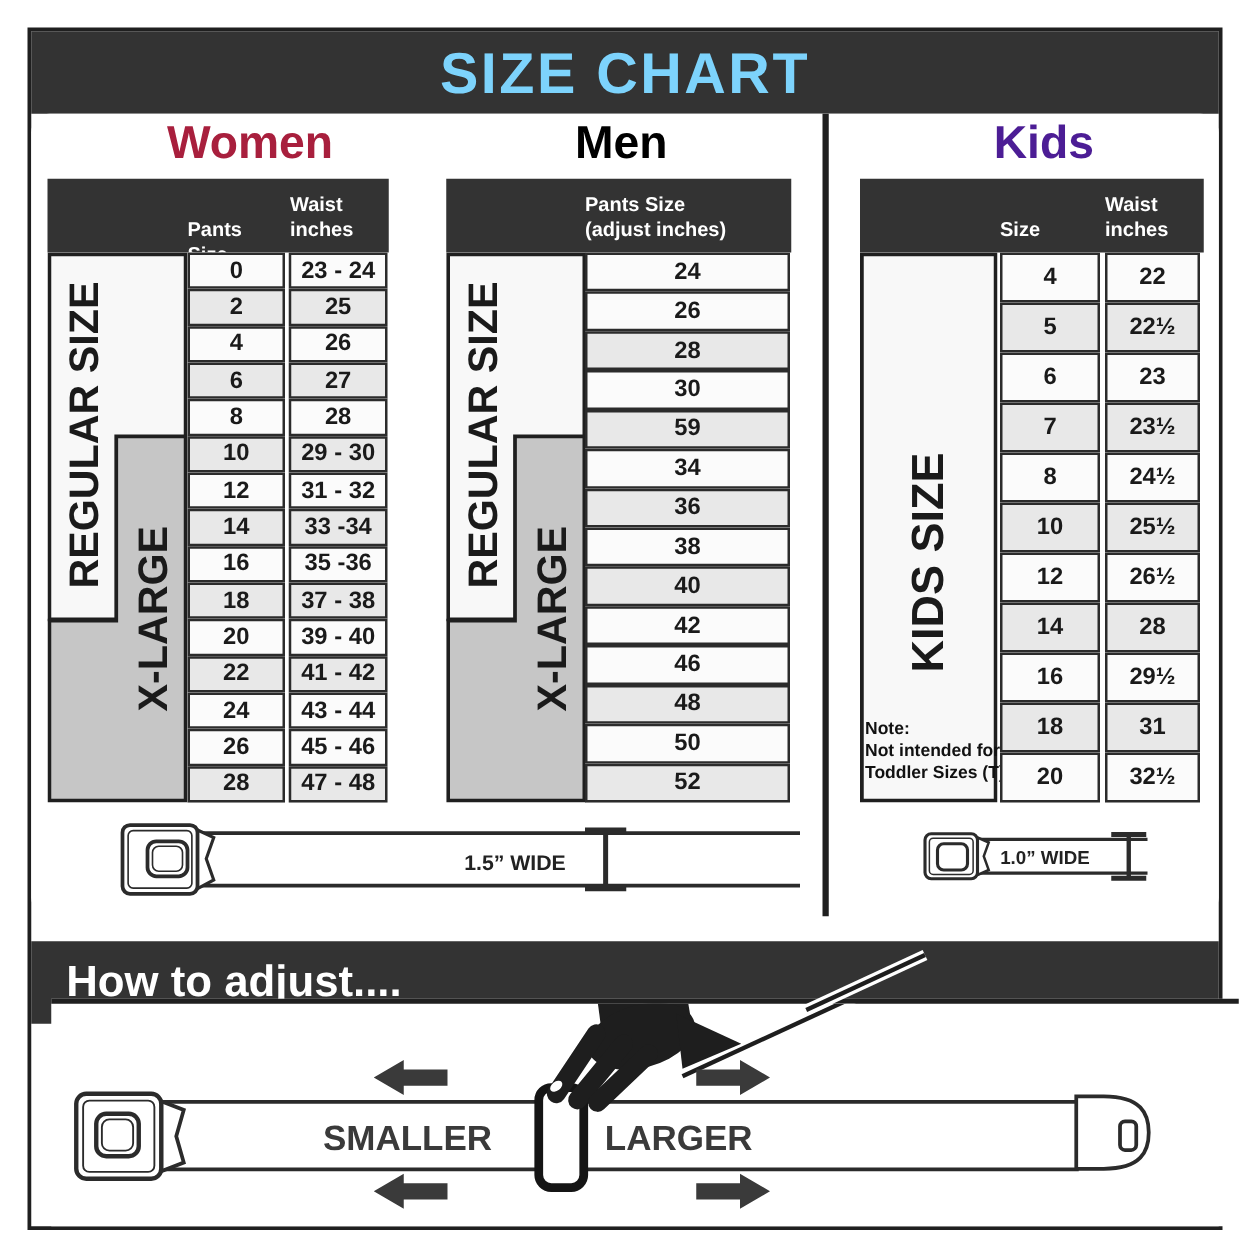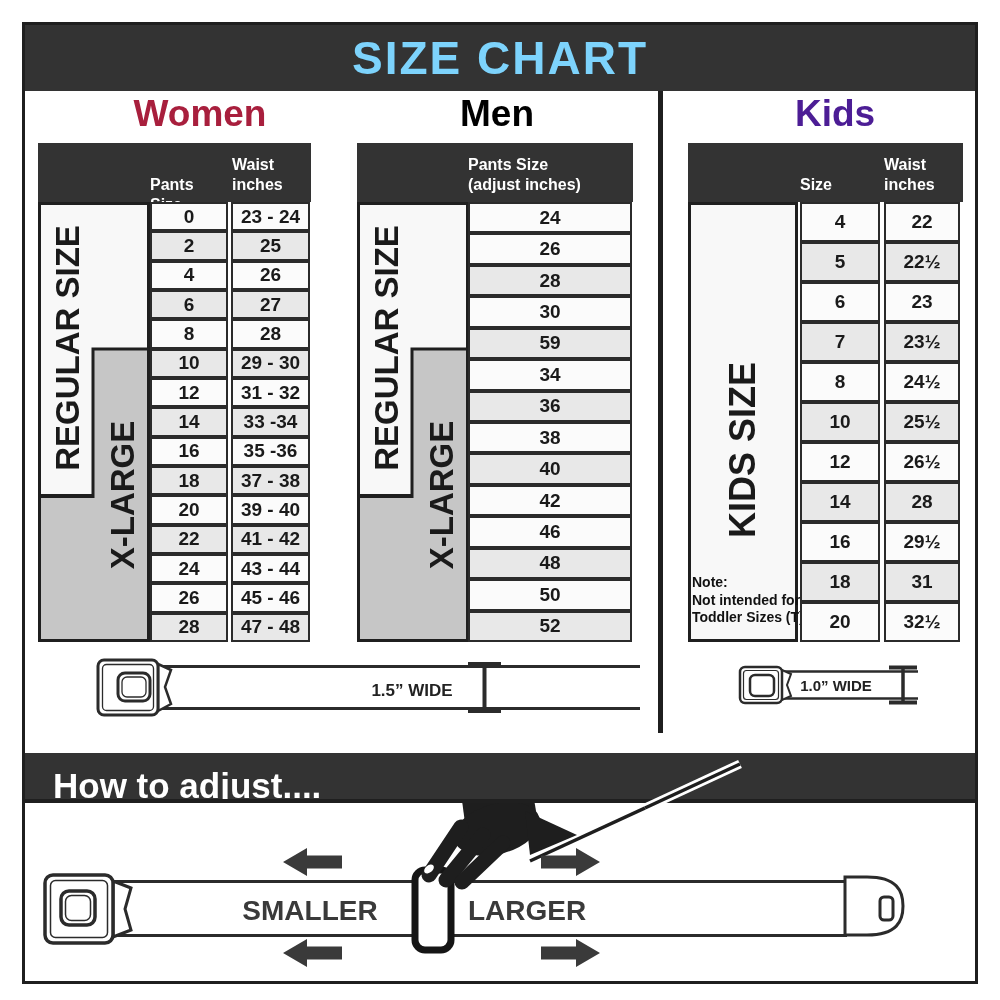--- a/index.html
+++ b/index.html
@@ -26,21 +26,21 @@
   .women-body .tcell.c1{width:79px}
   .men-body .tcell.c0{width:164px}
   .kids-body .tcell.c0{width:80px}
   .kids-body .tcell.c1{width:76px}
   .label-svg{position:absolute;top:111px;}
   .svg-vtext{font-family:"Liberation Sans","DejaVu Sans",sans-serif;font-weight:bold;fill:#1a1a1a;}
   .note-block{position:absolute;left:667px;top:483px;width:125px;font-size:14px;font-weight:bold;
         color:#111;line-height:17.5px;}
   .adjust-bar{position:absolute;left:0;top:708px;width:950px;height:66px;background:#333333;
         color:#ffffff;font-size:35px;font-weight:bold;line-height:66px;padding-left:28px;box-sizing:border-box;margin-top:20px;}
-  .illus-area{position:absolute;left:0;top:774px;width:950px;height:182px;border-top:4px solid #1f1f1f;
+  .illus-area{position:absolute;left:16px;top:774px;width:950px;height:182px;border-top:4px solid #1f1f1f;
         box-sizing:border-box;background:#ffffff;}
   .belt-svg{position:absolute;}
   .overlay-svg{position:absolute;left:590px;top:710px;width:140px;height:80px;z-index:5;}
   .svg-label{font-family:"Liberation Sans","DejaVu Sans",sans-serif;font-weight:bold;}
 </style>
 </head>
 <body>
 
 <div class="page">
   <div class="chart-frame">

